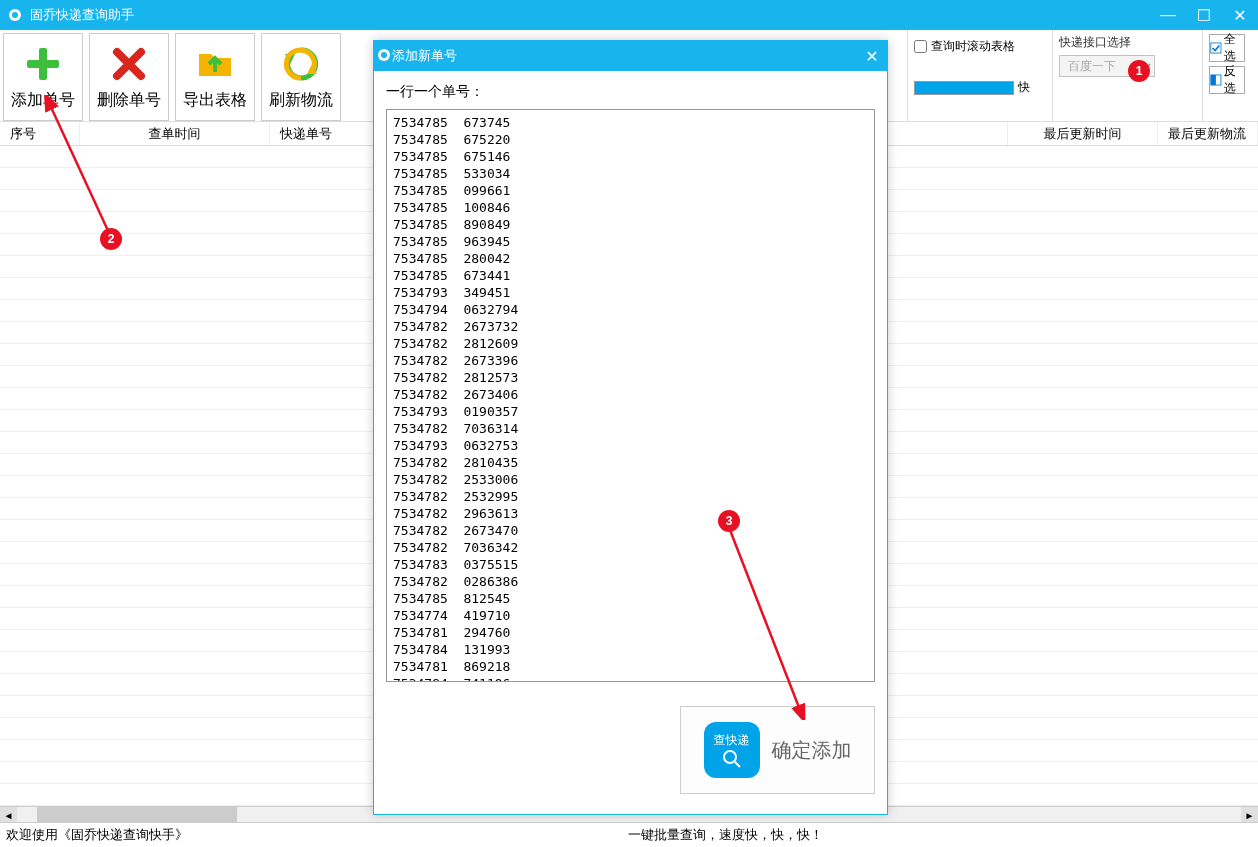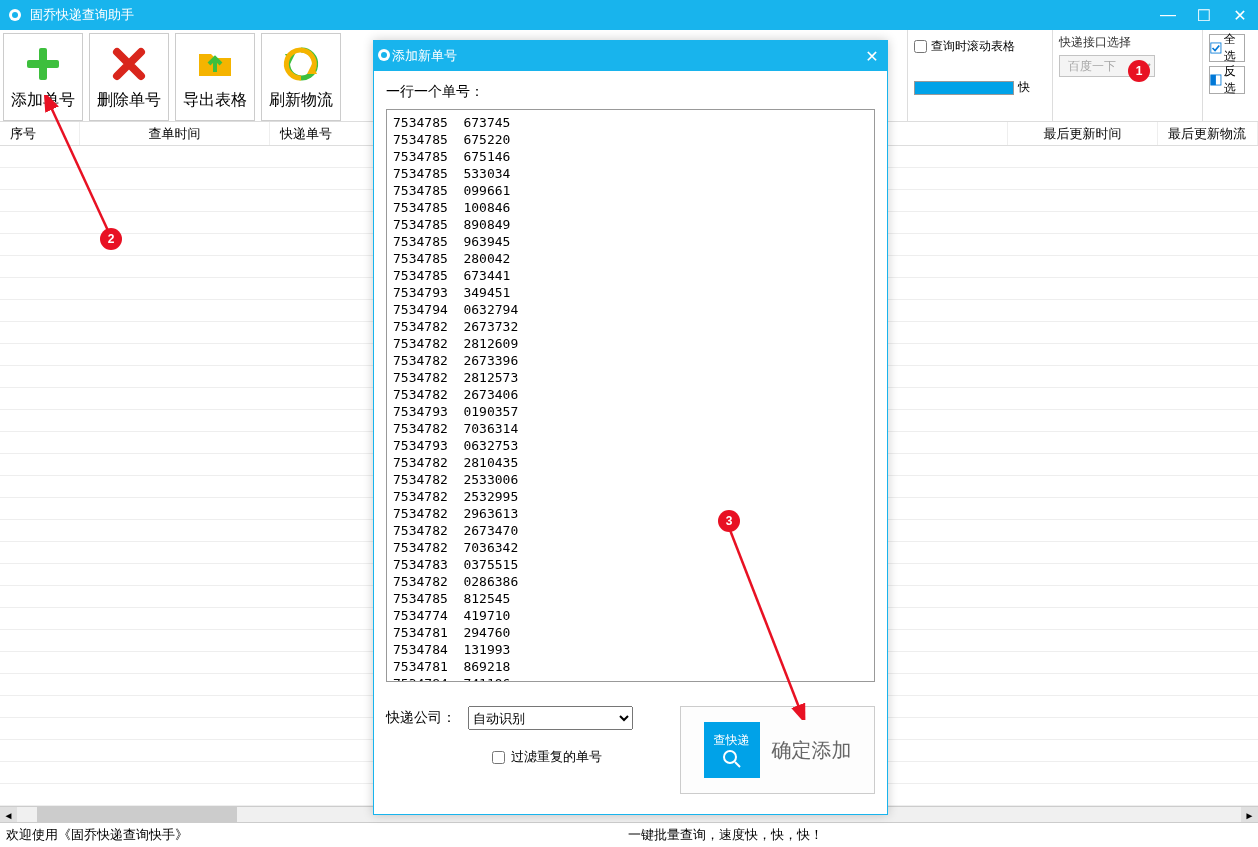--- a/index.html
+++ b/index.html
@@ -37,21 +37,21 @@
 .modal-body { flex:1; padding:12px 12px 20px 12px; display:flex; flex-direction:column;}
 .modal-body .label { font-size:14px; margin-bottom:8px;}
 .tracking-box { flex:1; border:1px solid #999; padding:4px 6px; font-family: SimSun, monospace; font-size:13px; line-height:17px; white-space:pre; overflow:hidden; position:relative; resize:none;}
 .tracking-box::-webkit-scrollbar { width:18px;}
 .modal-controls { margin-top:24px; display:flex; align-items:flex-start;}
 .company-row { display:flex; align-items:center; font-size:14px;}
 .company-row select { margin-left:12px; width:165px; height:24px; font-size:13px;}
 .filter-row { margin-top:18px; font-size:13px; display:flex; align-items:center; margin-left:106px;}
 .filter-row input { margin-right:6px;}
 .confirm-btn { margin-left:auto; width:195px; height:88px; border:1px solid #ccc; display:flex; align-items:center; justify-content:center; font-size:20px; color:#666; cursor:pointer; background:#fdfdfd;}
-.confirm-btn .icon-box { width:56px; height:56px; background:#00A2E8; border-radius:0; margin-right:12px; display:flex; flex-direction:column; align-items:center; justify-content:center; color:#fff; font-size:13px;}
+.confirm-btn .icon-box { width:56px; height:56px; background:#00A2E8; border-radius:12px; margin-right:12px; display:flex; flex-direction:column; align-items:center; justify-content:center; color:#fff; font-size:13px;}
 .dot { position:absolute; width:22px; height:22px; border-radius:50%; background:#E81123; color:#fff; font-size:12px; display:flex; align-items:center; justify-content:center; font-weight:bold; z-index:101;}
 svg.arrow { position:absolute; z-index:100; pointer-events:none;}
 </style>
 </head>
 <body>
 
 <div class="titlebar">
   <span class="app-icon">
     <svg width="16" height="16" viewBox="0 0 16 16">
         <circle cx="8" cy="8" r="6" fill="#fff"></circle>
@@ -241,32 +241,20 @@
 7534785  812545
 7534774  419710
 7534781  294760
 7534784  131993
 7534781  869218
 7534784  741196
 7534785  310754
 7534780  460879
 7534785  273758</textarea>
     <div class="modal-controls">
-      <div>
-        <div class="company-row">
-          <span>快递公司：</span>
-          <select>
-            <option>自动识别</option>
-          </select>
-        </div>
-        <label class="filter-row">
-          <input type="checkbox" style="">
-          <span>过滤重复的单号</span>
-        </label>
-      </div>
       <div class="confirm-btn">
         <div class="icon-box">
           <span style="font-size:12px;">查快递</span>
           <svg width="20" height="20" viewBox="0 0 20 20">
               <circle cx="8" cy="8" r="6" fill="none" stroke="#fff" stroke-width="2"></circle>
               <line x1="13" y1="13" x2="18" y2="18" stroke="#fff" stroke-width="2"></line>
             </svg>
         </div>
         <span>确定添加</span>
       </div>

